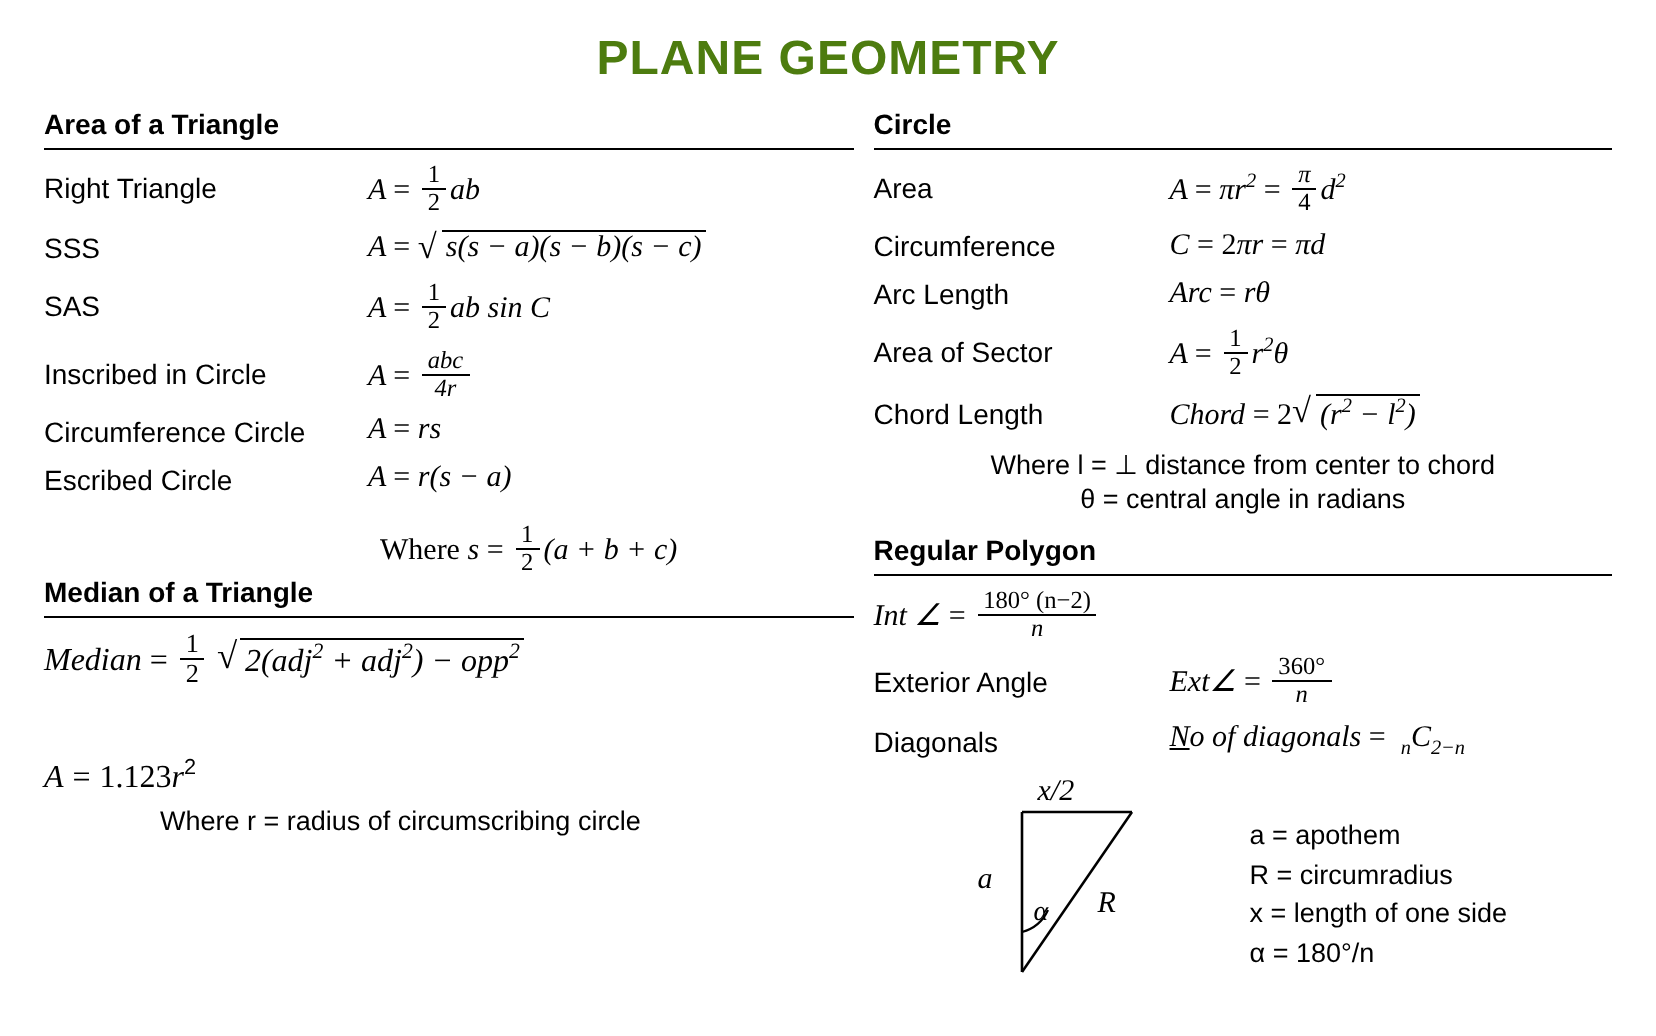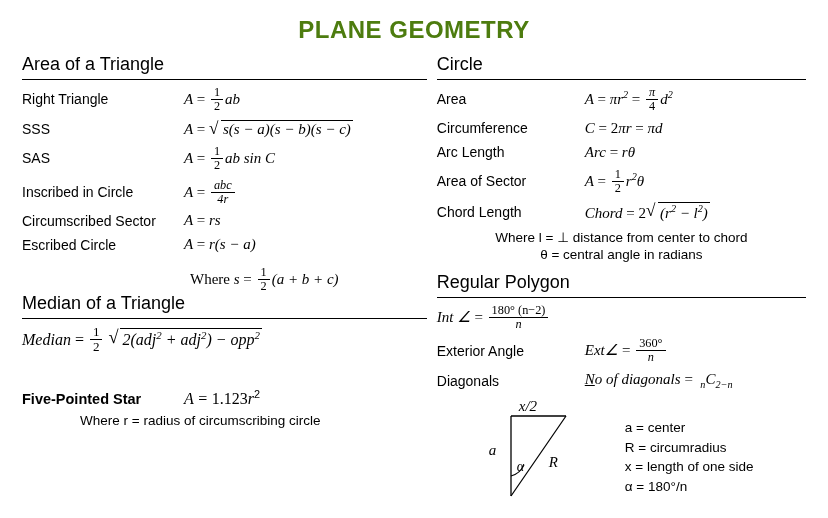--- a/index.html
+++ b/index.html
@@ -31,22 +31,22 @@
   .col-left {
     width: 410px;
     position: relative;
   }
   .col-right {
     width: 374px;
     position: relative;
     padding-left: 10px;
   }
   .section-head {
-    font-weight: normal;
-    font-size: 18px;
+    font-weight: bold;
+    font-size: 14px;
     margin-bottom: 4px;
   }
   .rule {
     border-bottom: 1px solid #000;
     margin: 2px 0 6px 0;
     width: 100%;
   }
   .row {
     display: flex;
     align-items: center;
@@ -189,21 +189,21 @@
 
     <div class="row">
       <div class="label">Inscribed in Circle</div>
       <div class="formula">
         <span class="mi">A</span> <span class="mu">=</span>
         <span class="frac"><span class="num mi">abc</span><span class="den mi">4r</span></span>
       </div>
     </div>
 
     <div class="row">
-      <div class="label">Circumscribed Sector</div>
+      <div class="label">Circumference Circle</div>
       <div class="formula">
         <span class="mi">A</span> <span class="mu">=</span> <span class="mi">rs</span>
       </div>
     </div>
 
     <div class="row">
       <div class="label">Escribed Circle</div>
       <div class="formula">
         <span class="mi">A</span> <span class="mu">=</span> <span class="mi">r</span>(<span class="mi">s</span> − <span class="mi">a</span>)
       </div>
@@ -217,21 +217,20 @@
     <div class="section-head" style="margin-top:0">Median of a Triangle</div>
     <div class="rule"></div>
 
     <div class="median-line">
       <span class="mi">Median</span> <span class="mu">=</span>
       <span class="frac"><span class="num mu">1</span><span class="den mu">2</span></span>
       <span class="sqrt"><span class="rad">2(<span class="mi">adj</span><sup>2</sup> + <span class="mi">adj</span><sup>2</sup>) − <span class="mi">opp</span><sup>2</sup></span></span>
     </div>
 
     <div class="star-row">
-      <div class="star-label">Five-Pointed Star</div>
       <div class="formula">
         <span class="mi">A</span> <span class="mu">=</span> <span class="mu">1.123</span><span class="mi">r</span><sup>2</sup>
       </div>
     </div>
     <div class="star-note">Where r = radius of circumscribing circle</div>
 
   </div>
 
   <div class="col-right">
 
@@ -311,21 +310,21 @@
           <line x1="30" y1="12" x2="85" y2="12" stroke="#000" stroke-width="1.3"></line>
           <line x1="85" y1="12" x2="30" y2="92" stroke="#000" stroke-width="1.3"></line>
           <path d="M30,72 A20,20 0 0 0 43,61" fill="none" stroke="#000" stroke-width="1.1"></path>
         </svg>
         <div style="position:absolute; left:38px; top:-6px; font-family:'Liberation Serif',serif; font-style:italic; font-size:15px;">x/2</div>
         <div style="position:absolute; left:8px; top:38px; font-family:'Liberation Serif',serif; font-style:italic; font-size:15px;">a</div>
         <div style="position:absolute; left:36px; top:55px; font-family:'Liberation Serif',serif; font-style:italic; font-size:14px;">α</div>
         <div style="position:absolute; left:68px; top:50px; font-family:'Liberation Serif',serif; font-style:italic; font-size:15px;">R</div>
       </div>
       <div class="legend">
-        <div>a = center</div>
+        <div>a = apothem</div>
         <div>R = circumradius</div>
         <div>x = length of one side</div>
         <div>α = 180°/n</div>
       </div>
     </div>
 
   </div>
 </div>
 
 </body></html>

